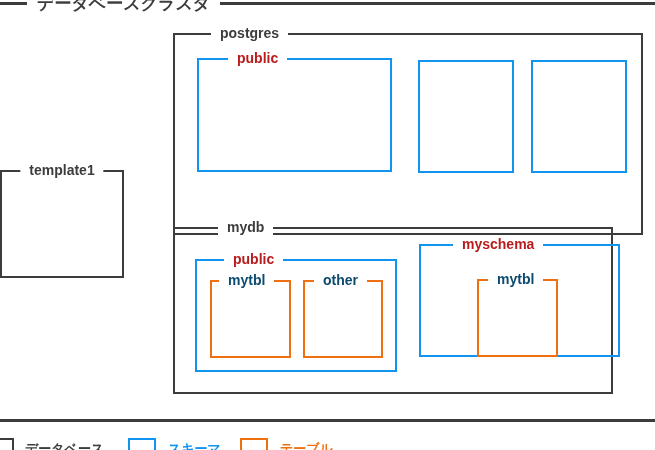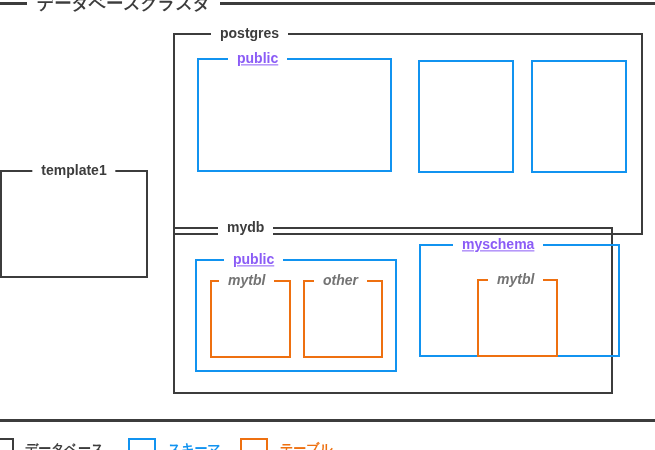--- a/index.html
+++ b/index.html
@@ -32,29 +32,29 @@
     font-weight: bold;
     font-size: 14px;
     line-height: 1.25;
     white-space: nowrap;
   }
   .center-label {
     left: 50%;
     transform: translate(-50%, -55%);
   }
   .db > .box-label      { color: #3c3c3c; }
-  .schema > .box-label  { color: #8b5cf6; text-decoration: underline; }
-  .table > .box-label   { color: #737373; font-style: italic; }
+  .schema > .box-label  { color: #b91c1c; }
+  .table > .box-label   { color: #0c4a6e; }
   .cluster > .box-label { font-size: 17px; color: #3c3c3c; padding: 0 10px; }
 
   
   .cluster        { left: -24px; top: 2px;   width: 700px; height: 420px; }
   .cluster-label  { left: 48px; }
   .template0      { left: 0px;   top: 33px;  width: 148px; height: 108px; }
-  .template1      { left: 0px;   top: 170px; width: 148px; height: 108px; }
+  .template1      { left: 0px;   top: 170px; width: 124px; height: 108px; }
   .postgres       { left: 173px; top: 33px;  width: 470px; height: 202px; }
   .postgres-label { left: 36px; }
   .pg-public      { left: 197px; top: 58px;  width: 195px; height: 114px; }
   .pg-public-label{ left: 29px; }
   .pg-schema2     { left: 418px; top: 60px;  width: 96px;  height: 113px; }
   .pg-schema3     { left: 531px; top: 60px;  width: 96px;  height: 113px; }
   .mydb           { left: 173px; top: 227px; width: 440px; height: 167px; }
   .mydb-label     { left: 43px; }
   .mydb-public    { left: 195px; top: 259px; width: 202px; height: 113px; }
   .mydb-public-label { left: 27px; }

